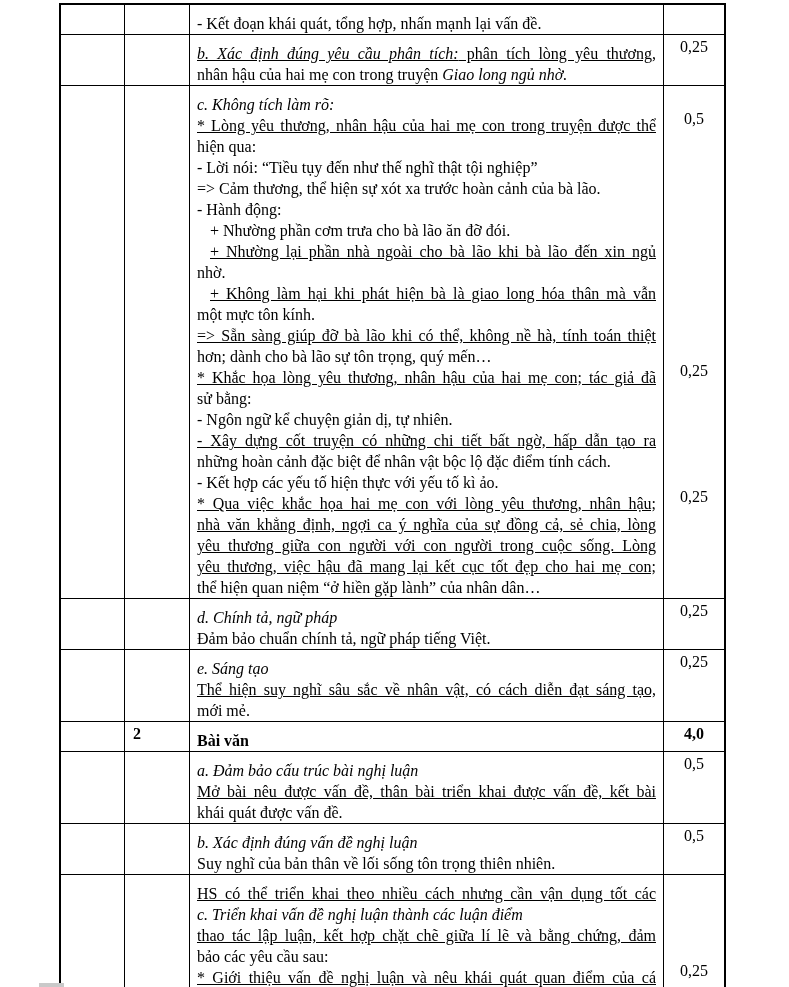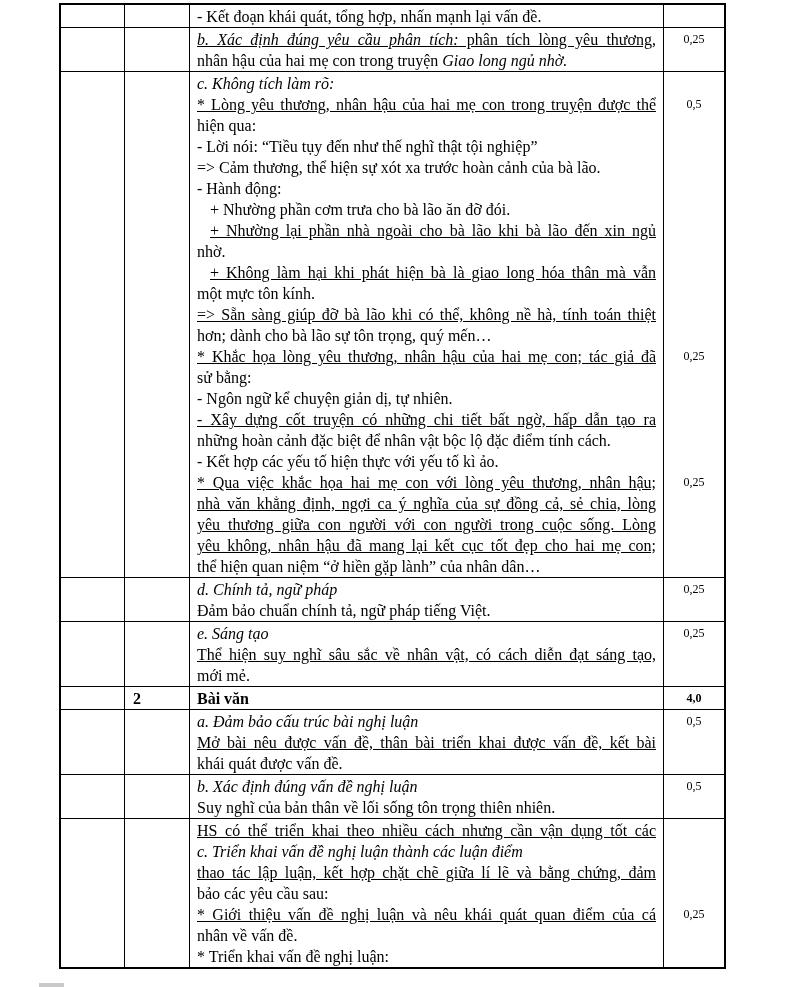--- a/index.html
+++ b/index.html
@@ -18,24 +18,24 @@
   .t-row{display:flex;align-items:stretch;}
   .t-row + .t-row{border-top:1.5px solid #000;}
   .cell{box-sizing:border-box;}
   .c-a{width:64px;border-right:1.5px solid #000;}
   .c-num{
     width:65px;border-right:1.5px solid #000;
     padding:1px 0 0 8px;font-weight:bold;font-size:16px;line-height:21px;
   }
   .c-content{
     width:474px;border-right:1.5px solid #000;
-    padding:1px 7px 0 7px;font-size:16px;
+    padding:8px 7px 0 7px;font-size:16px;
   }
   .c-score{
-    flex:1;position:relative;font-size:12px;
+    flex:1;position:relative;font-size:16px;
   }
   .line{
     height:21px;line-height:21px;overflow:hidden;
     text-align:justify;
   }
   .line.j{text-align-last:justify;text-decoration:underline;}
   .line.ind{padding-left:13px;}
   .i{font-style:italic;}
   .b{font-weight:bold;}
   .score-val{
@@ -89,21 +89,21 @@
         <div class="line"><span class="">hơn; dành cho bà lão sự tôn trọng, quý mến…</span></div>
         <div class="line j"><span class="">* Khắc họa lòng yêu thương, nhân hậu của hai mẹ con; tác giả đã</span></div>
         <div class="line"><span class="">sử bằng:</span></div>
         <div class="line"><span class="">- Ngôn ngữ kể chuyện giản dị, tự nhiên.</span></div>
         <div class="line j"><span class="">- Xây dựng cốt truyện có những chi tiết bất ngờ, hấp dẫn tạo ra</span></div>
         <div class="line"><span class="">những hoàn cảnh đặc biệt để nhân vật bộc lộ đặc điểm tính cách.</span></div>
         <div class="line"><span class="">- Kết hợp các yếu tố hiện thực với yếu tố kì ảo.</span></div>
         <div class="line j"><span class="">* Qua việc khắc họa hai mẹ con với lòng yêu thương, nhân hậu;</span></div>
         <div class="line j"><span class="">nhà văn khẳng định, ngợi ca ý nghĩa của sự đồng cả, sẻ chia, lòng</span></div>
         <div class="line j"><span class="">yêu thương giữa con người với con người trong cuộc sống. Lòng</span></div>
-        <div class="line j"><span class="">yêu không, nhân hậu đã mang lại kết cục tốt đẹp cho hai mẹ con;</span></div>
+        <div class="line j"><span class="">yêu thương, việc hậu đã mang lại kết cục tốt đẹp cho hai mẹ con;</span></div>
         <div class="line"><span class="">thể hiện quan niệm “ở hiền gặp lành” của nhân dân…</span></div>
       </div>
       <div class="cell c-score">
         <div class="score-val" style="top: 22px;">0,5</div>
         <div class="score-val" style="top: 274px;">0,25</div>
         <div class="score-val" style="top: 400px;">0,25</div>
       </div>
     </div>
     <div class="t-row">
       <div class="cell c-a"></div>

